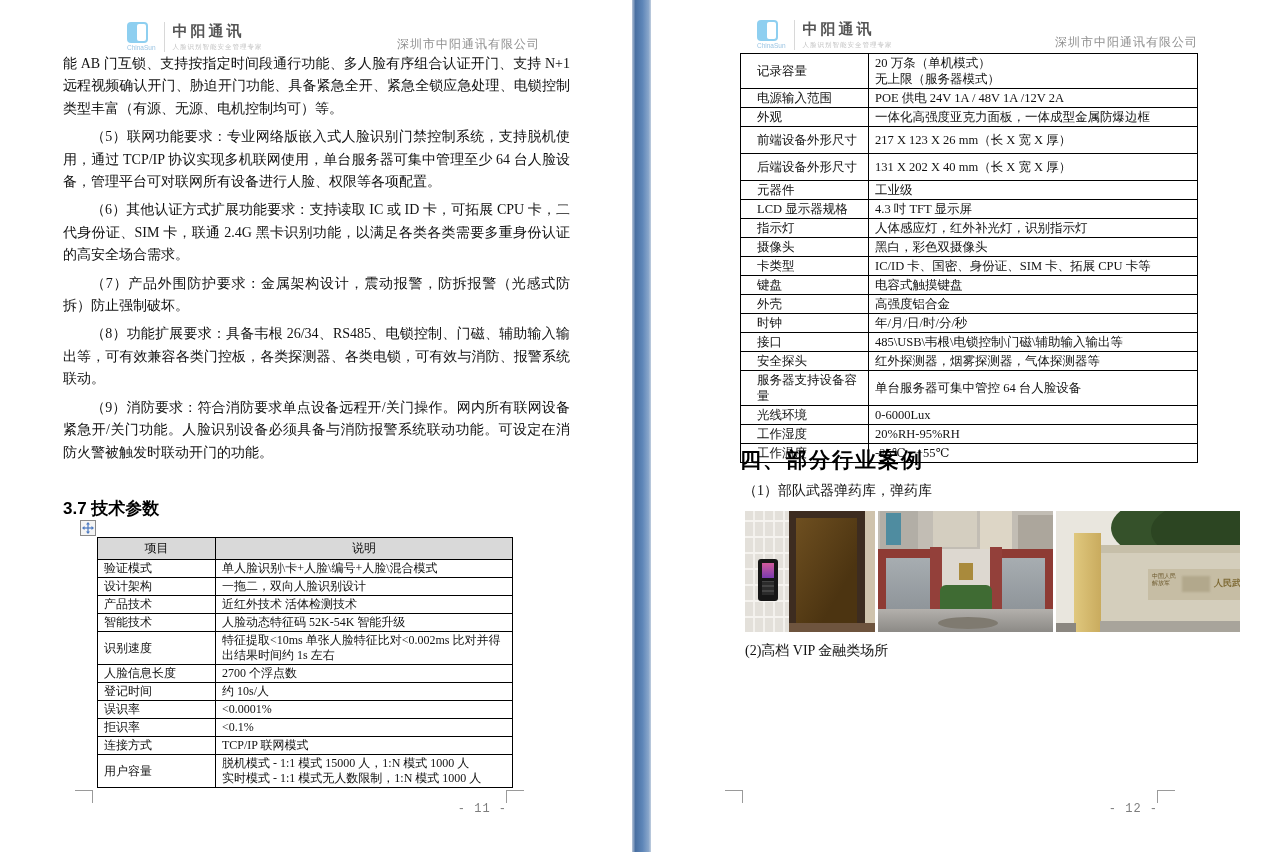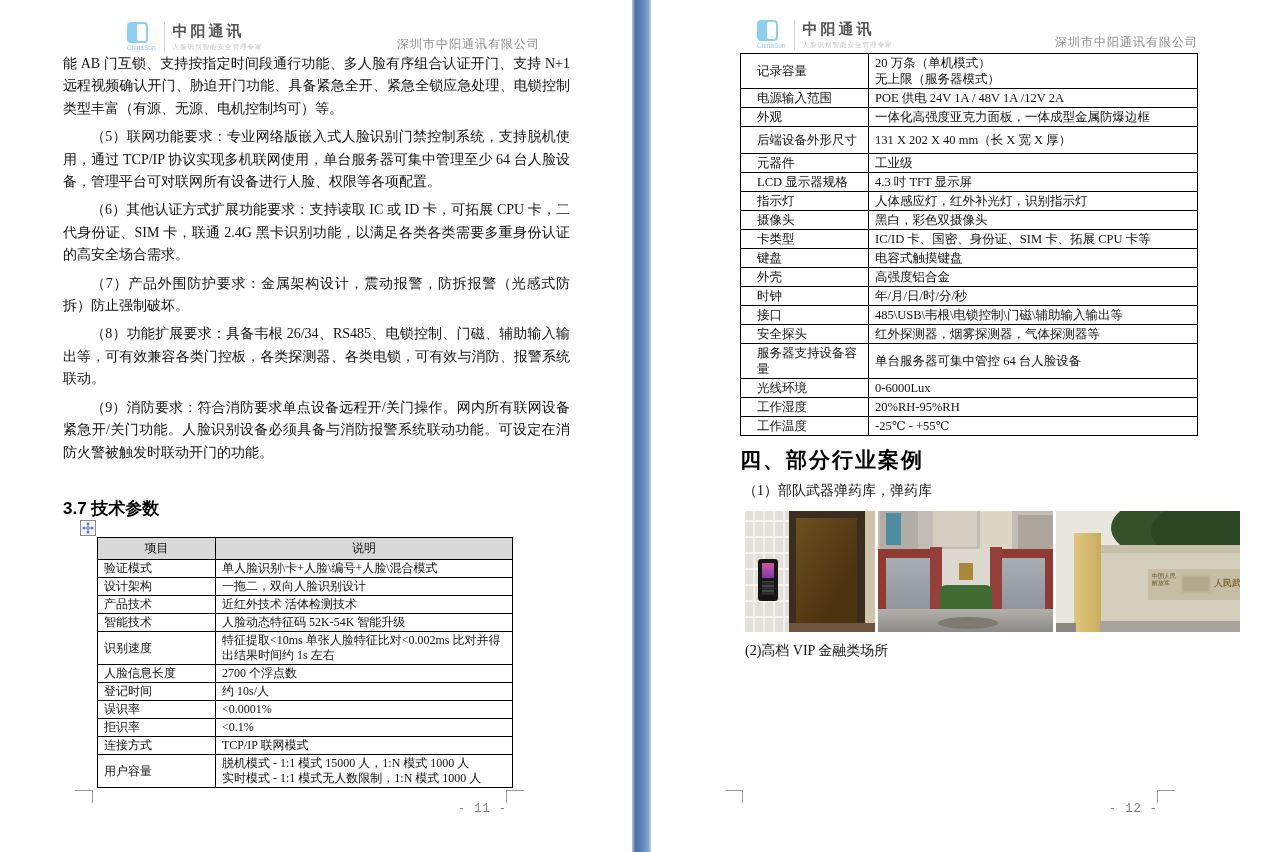--- a/index.html
+++ b/index.html
@@ -183,20 +183,24 @@
             <td class="c2">20 万条（单机模式）
 无上限（服务器模式）</td>
           </tr>
           <tr>
             <td class="c1">电源输入范围</td>
             <td class="c2">POE 供电 24V 1A / 48V 1A /12V 2A</td>
           </tr>
           <tr>
             <td class="c1">外观</td>
             <td class="c2">一体化高强度亚克力面板，一体成型金属防爆边框</td>
+          </tr>
+          <tr class="tall">
+            <td class="c1">前端设备外形尺寸</td>
+            <td class="c2">217 X 123 X 26 mm（长 X 宽 X 厚）</td>
           </tr>
           <tr class="tall">
             <td class="c1">后端设备外形尺寸</td>
             <td class="c2">131 X 202 X 40 mm（长 X 宽 X 厚）</td>
           </tr>
           <tr>
             <td class="c1">元器件</td>
             <td class="c2">工业级</td>
           </tr>
           <tr>

